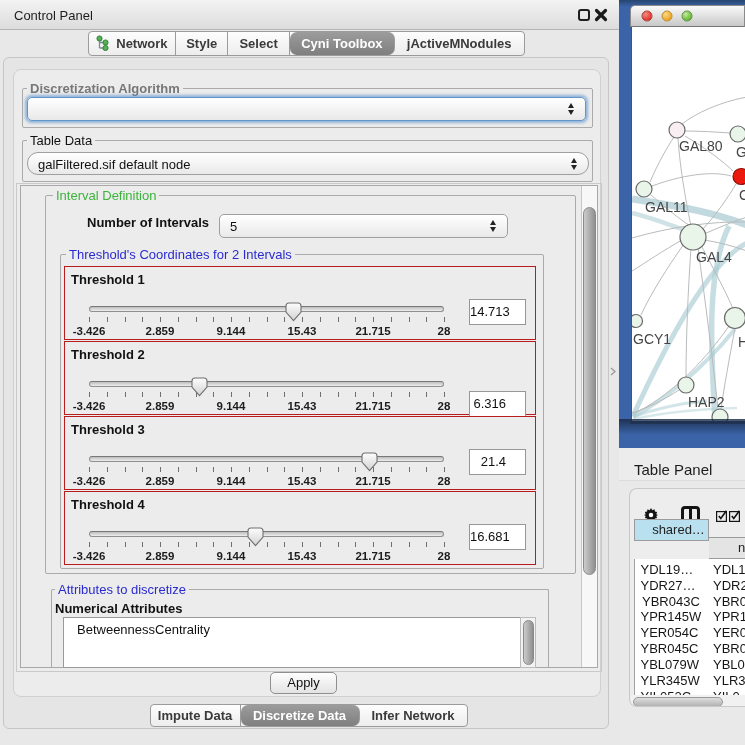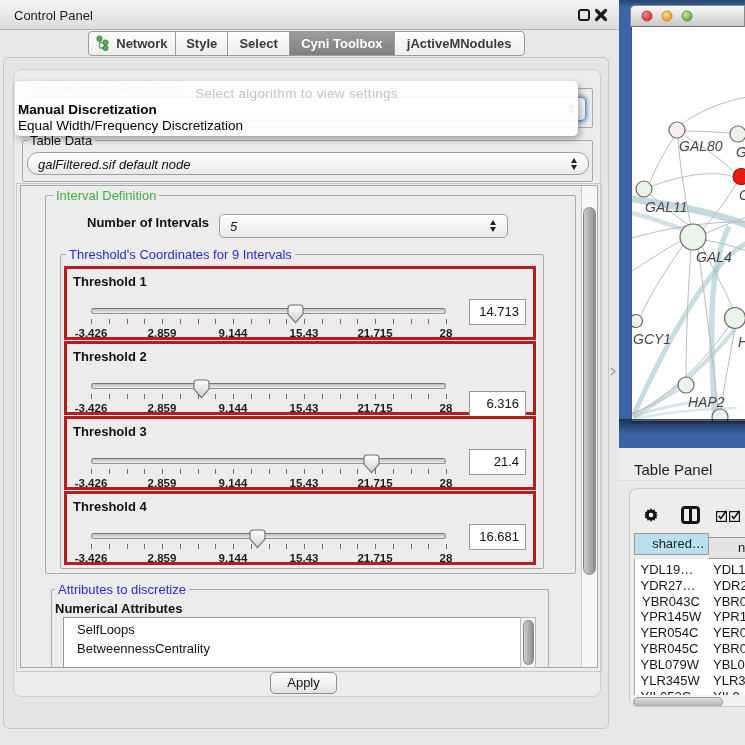--- a/index.html
+++ b/index.html
@@ -10,52 +10,52 @@
 #cptitle{position:absolute;left:0;top:0;width:619px;height:30px;
   background:linear-gradient(#f3f3f3,#dcdcdc);border-bottom:1px solid #b5b5b5;}
 #cptitle span{position:absolute;left:14px;top:8px;font-size:13px;color:#1d1d1d;}
 #floatic{position:absolute;left:578px;top:9px;width:12px;height:12px;border:2px solid #1d1d1d;border-radius:3px;}
 
 #tabbar{position:absolute;left:87.5px;top:31px;width:437px;height:24.5px;
   border:1px solid #9b9b9b;border-radius:4px;background:linear-gradient(#fdfdfd,#ededed);overflow:hidden;display:flex;}
 .tab{height:100%;display:flex;align-items:center;justify-content:center;
   font-size:13px;font-weight:bold;color:#3a3a3a;border-right:1px solid #9b9b9b;}
 .tab:last-child{border-right:none;}
-.tabsel{background:linear-gradient(#9c9c9c,#7f7f7f);color:#fff;}
+.tabsel{background:linear-gradient(#9c9c9c,#7f7f7f);color:#fff;border-radius:7px;}
 
 #outer{position:absolute;left:3px;top:57px;width:606px;height:672px;background:#e5e5e5;
   border:1px solid #c6c6c6;border-radius:6px;}
 #inner{position:absolute;left:12.5px;top:68.5px;width:588px;height:628.5px;background:#ececec;
   border:1px solid #d0d0d0;border-radius:8px;}
 
 .group{position:absolute;border:1px solid #aaa;border-radius:2px;}
 .gtitle{position:absolute;font-size:13px;background:#ececec;padding:0 3px;white-space:nowrap;}
 
 .combo{position:absolute;background:linear-gradient(#ffffff,#e9e9e9);border:1px solid #9f9f9f;
   border-radius:5px;font-size:13px;color:#111;}
-.combo .ctext{position:absolute;left:10px;top:50%;transform:translateY(-50%);font-style:italic;}
+.combo .ctext{position:absolute;left:10px;top:50%;transform:translateY(-50%);}
 .arrows{position:absolute;right:9px;top:50%;transform:translateY(-50%);width:9px;height:14px;}
 .arrows:before{content:"";position:absolute;left:1px;top:1px;border-left:3.5px solid transparent;
   border-right:3.5px solid transparent;border-bottom:5px solid #222;}
 .arrows:after{content:"";position:absolute;left:1px;bottom:1px;border-left:3.5px solid transparent;
   border-right:3.5px solid transparent;border-top:5px solid #222;}
 
 #spane{position:absolute;left:20px;top:185px;width:578px;height:483px;border:1px solid #a8a8a8;background:#ececec;overflow:hidden;}
 #vsb{position:absolute;left:581px;top:186px;width:16px;height:481px;background:#f7f7f7;border-left:1px solid #c6c6c6;}
 #vsb .vth{position:absolute;left:1px;top:21px;width:13px;height:368px;border-radius:7px;
   background:linear-gradient(90deg,#cccccc,#8f8f8f);border:1px solid #898989;}
 
-.trow{position:absolute;left:64px;width:472px;height:74px;background:#ececec;border:3px solid #b91c1c;}
+.trow{position:absolute;left:64px;width:472px;height:74px;background:#ececec;border:1px solid #b91c1c;}
 .tlab{position:absolute;left:6px;top:5px;font-size:13px;font-weight:bold;color:#111;}
 .track{position:absolute;left:24px;top:38.5px;width:355px;height:6px;border:1px solid #909090;border-top-color:#787878;border-radius:3px;
   background:linear-gradient(#bdbdbd,#eeeeee);}
 .thumb{position:absolute;top:34.5px;}
 .tkl{position:absolute;top:58px;font-size:11.5px;font-weight:bold;color:#1c1c1c;transform:translateX(-50%);margin-left:-64px;margin-top:0;}
 .vbox{position:absolute;left:469px;width:57px;height:26px;background:#fff;border:1px solid #979797;
-  font-size:13px;color:#111;text-align:right;line-height:24px;padding-right:6px;}
+  font-size:13px;color:#111;text-align:right;line-height:24px;padding-right:19px;}
 
 #attrlist{position:absolute;left:63px;top:617px;width:473px;height:51px;background:#fff;border:1px solid #9a9a9a;
   font-size:13px;color:#111;overflow:hidden;}
 #attrlist div{padding-left:13px;height:18.5px;line-height:18.5px;}
 #attrlist{padding-top:3px;}
 #lsb{position:absolute;left:520px;top:617px;width:16px;height:51px;background:#f2f2f2;border:1px solid #bbb;}
 #lsb i{position:absolute;left:1.5px;top:2px;width:11px;height:45px;border-radius:6px;
   background:linear-gradient(90deg,#cccccc,#8f8f8f);border:1px solid #898989;}
 
 .btn{position:absolute;background:linear-gradient(#fefefe,#e3e3e3);border:1px solid #8f8f8f;border-radius:5px;
@@ -65,35 +65,35 @@
   background:linear-gradient(#fdfdfd,#ededed);overflow:hidden;display:flex;}
 
 #popup{position:absolute;left:15px;top:81px;width:563px;height:55px;background:rgba(255,255,255,0.94);
   border-radius:5px;box-shadow:2px 3px 7px rgba(0,0,0,0.35);}
 #popup .sel{position:absolute;left:0;right:0;top:5px;text-align:center;font-size:13.5px;color:#c3c3c3;letter-spacing:0.3px;}
 #popup .it1{position:absolute;left:3px;top:21px;font-size:13.5px;font-weight:bold;color:#000;}
 #popup .it2{position:absolute;left:3px;top:37px;font-size:13.5px;color:#000;}
 
 #blue{position:absolute;left:619px;top:0;width:126px;height:448px;background:#3b64a8;}
 #bluetop{position:absolute;left:619px;top:0;width:126px;height:7px;background:linear-gradient(#27456f,#3b64a8);}
-#netwin{position:absolute;left:630px;top:5px;width:115px;height:309px;font-style:italic;}
+#netwin{position:absolute;left:630px;top:5px;width:115px;height:309px;}
 #nettb{position:absolute;left:0;top:0;width:115px;height:22px;background:linear-gradient(#fafafa,#c8c8c8);
   border:1px solid #8a8a8a;border-bottom:1px solid #777;border-radius:5px 0 0 0;}
 .tl{position:absolute;top:11px;width:11px;height:11px;border-radius:50%;transform:translate(-50%,-50%);}
 #netcv{position:absolute;left:1px;top:22px;width:114px;height:394px;background:#fff;border-left:1px solid #44537a;}
 #netbot{position:absolute;left:0px;top:416px;width:115px;height:2.5px;background:#2e4269;}
 #winsh{position:absolute;left:619px;top:419px;width:126px;height:16px;background:linear-gradient(rgba(25,42,70,0.85),rgba(59,100,168,0));}
 
 #tpbar{position:absolute;left:619px;top:448px;width:126px;height:33px;background:#ececec;border-bottom:1px solid #dcdcdc;}
 #tpbar span{position:absolute;left:15px;top:13px;font-size:15px;color:#1d1d1d;}
 #tparea{position:absolute;left:619px;top:481px;width:126px;height:264px;background:#e9e9e9;}
 #tpanel{position:absolute;left:629px;top:488px;width:116px;height:219px;background:#ededee;
   border:1px solid #c9c9c9;border-radius:8px 0 0 8px;border-right:none;overflow:hidden;}
 #tbody{position:absolute;left:4px;top:69.5px;width:112px;height:136.2px;background:#fff;border-left:1px solid #a2a2a2;}
-.hdr1{position:absolute;left:4px;top:44px;width:75px;height:22px;background:#b8e0ee;border:1px solid #9b9b9b;
+.hdr1{position:absolute;left:4px;top:30px;width:75px;height:22px;background:#b8e0ee;border:1px solid #9b9b9b;
   font-size:13px;color:#222;text-align:center;padding-left:14px;line-height:20px;}
 .hdr2{position:absolute;left:79px;top:47.5px;width:37px;height:22px;background:#e4e4e4;border:1px solid #9b9b9b;border-left:none;
   font-size:13px;color:#222;padding-left:29px;line-height:20px;overflow:hidden;}
 .tcell{position:absolute;font-size:13px;color:#161616;white-space:nowrap;}
 #hsb{position:absolute;left:3px;top:208px;width:90px;height:9.5px;border-radius:5px;
   background:linear-gradient(#dedede,#b2b2b2);border:1px solid #9a9a9a;}
 
 </style></head><body>
 <div id="cp">
 <div id="cptitle">
@@ -134,21 +134,21 @@
       <div class="vth"></div>
     </div>
 <div class="group" style="left:45px;top:195px;width:531px;height:379px"></div>
 <div class="gtitle" style="left:53px;top:188px;color:#3cb43c">Interval Definition</div>
 <div class="abs" style="left:87px;top:215px;font-size:13px;font-weight:bold;color:#111">Number of Intervals</div>
 <div class="combo" style="left:219px;top:214px;width:289px;height:24px">
       <span class="ctext">5</span>
       <span class="arrows"></span>
     </div>
 <div class="group" style="left:60px;top:254px;width:484px;height:315px"></div>
-<div class="gtitle" style="left:66px;top:247px;color:#2a2ad0">Threshold's Coordinates for 9 Intervals</div>
+<div class="gtitle" style="left:66px;top:247px;color:#2a2ad0">Threshold's Coordinates for 2 Intervals</div>
 <div class="trow" style="top:266px">
       <div class="tlab">Threshold 1</div>
       <div class="track"></div>
       <svg class="ticks2" width="357" height="6" viewBox="0 0 357 6" shape-rendering="crispEdges" style="left:23.5px;top:50px;position:absolute">
         <line x1="0.50" y1="0" x2="0.50" y2="5.2" stroke="#6f6f6f" stroke-width="1"></line>
         <line x1="18.25" y1="0" x2="18.25" y2="5.2" stroke="#6f6f6f" stroke-width="1"></line>
         <line x1="36.00" y1="0" x2="36.00" y2="5.2" stroke="#6f6f6f" stroke-width="1"></line>
         <line x1="53.75" y1="0" x2="53.75" y2="5.2" stroke="#6f6f6f" stroke-width="1"></line>
         <line x1="71.50" y1="0" x2="71.50" y2="5.2" stroke="#6f6f6f" stroke-width="1"></line>
         <line x1="89.25" y1="0" x2="89.25" y2="5.2" stroke="#6f6f6f" stroke-width="1"></line>
@@ -295,35 +295,34 @@
         <linearGradient id="thg" x1="0" y1="0" x2="0" y2="1">
           <stop offset="0" stop-color="#fdfdfd"></stop>
           <stop offset="1" stop-color="#d2d2d2"></stop>
         </linearGradient>
       </defs>
     </svg>
 <div class="group" style="left:51px;top:589px;width:498px;height:79px;border-bottom:none"></div>
 <div class="gtitle" style="left:55px;top:582px;color:#2a2ad0">Attributes to discretize</div>
 <div class="abs" style="left:55px;top:601px;font-size:13px;font-weight:bold;color:#111">Numerical Attributes</div>
 <div id="attrlist">
-      <div>SelfLoops</div>
       <div>BetweennessCentrality</div>
     </div>
 <div id="lsb">
       <i></i>
     </div>
 <div class="btn" style="left:270px;top:672px;width:67px;height:21.5px">Apply</div>
+<div id="btabs">
+<div class="tab" style="width:90px">Impute Data</div>
+<div class="tab tabsel" style="width:119px">Discretize Data</div>
+<div class="tab" style="width:107px">Infer Network</div>
+</div>
 <svg class="abs" style="left:609px;top:366px" width="8" height="11" viewBox="0 0 8 11">
       <path d="M2 2 L6 5.5 L2 9" stroke="#9a9a9a" stroke-width="1.3" fill="none"></path>
     </svg>
-<div id="popup">
-      <div class="sel">Select algorithm to view settings</div>
-      <div class="it1">Manual Discretization</div>
-      <div class="it2">Equal Width/Frequency Discretization</div>
-    </div>
 </div>
 <div id="blue"></div>
 <div id="bluetop"></div>
 <div id="netwin">
 <div id="nettb"></div>
 <span class="tl" style="left:17px;background:radial-gradient(circle at 35% 30%,#f58b80,#e4413a 60%,#c03028);border:1px solid #a8352b"></span>
 <span class="tl" style="left:37px;background:radial-gradient(circle at 35% 30%,#fbd88a,#efad35 60%,#cf8f21);border:1px solid #c08a1e"></span>
 <span class="tl" style="left:57px;background:radial-gradient(circle at 35% 30%,#c5e9a1,#74c043 60%,#53982b);border:1px solid #569135"></span>
 <div id="netcv">
 <svg width="114" height="394" viewBox="0 0 114 394" style="position:absolute;left:0;top:0">

